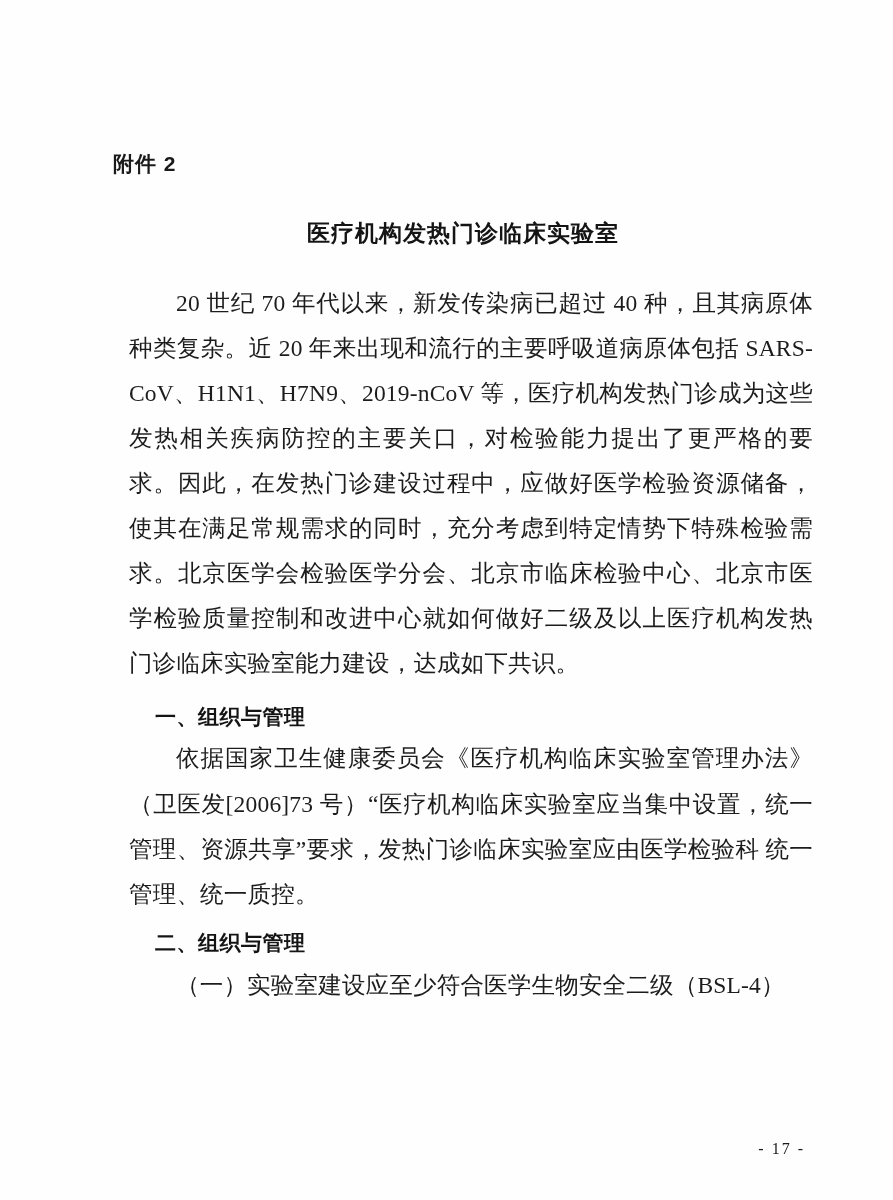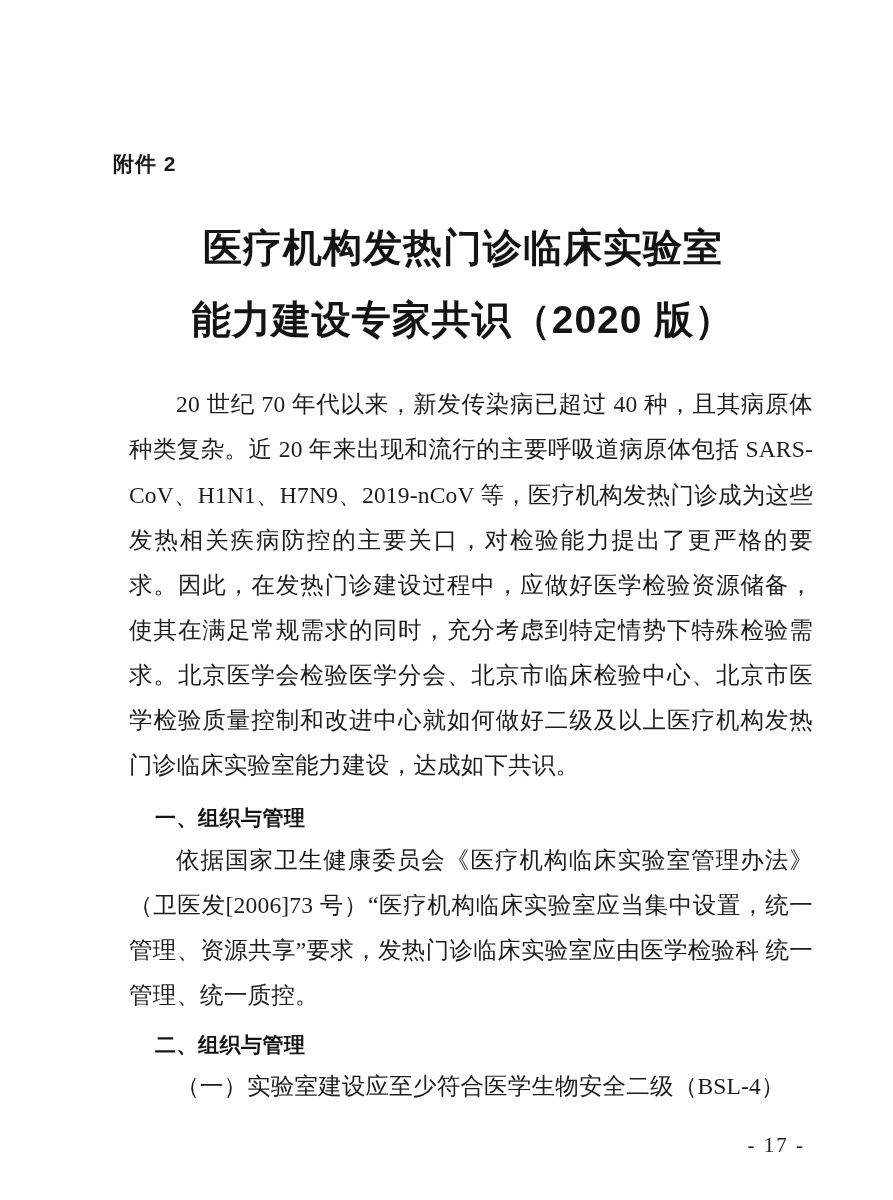--- a/index.html
+++ b/index.html
@@ -34,21 +34,21 @@
     font-weight: bold;
     font-size: 21px;
     letter-spacing: 1px;
     color: #1a1a1a;
     margin: 0 0 34px 0;
   }
   .doc-title {
     text-align: center;
     font-family: "Liberation Sans", "DejaVu Sans", sans-serif;
     font-weight: bold;
-    font-size: 39px;
+    font-size: 23px;
     line-height: 1.85;
     color: #141414;
     letter-spacing: 1px;
     margin: 0 0 26px 0;
   }
   .doc-title .line {
     display: block;
   }
   p.body-text {
     font-size: 23.5px;
@@ -69,40 +69,39 @@
     line-height: 1.9;
     margin: 6px 0 0 0;
     text-indent: 2em;
     color: #141414;
     letter-spacing: 0.5px;
   }
   .page-number {
     position: absolute;
     right: 88px;
     bottom: 42px;
-    font-size: 21px;
+    font-size: 16px;
     font-family: "Liberation Serif", "DejaVu Serif", serif;
     color: #1a1a1a;
     letter-spacing: 2px;
   }
   .para-block {
     margin-bottom: 10px;
   }
 </style>
 </head>
 <body>
 
 <div class="page">
   <div class="content">
 
     <div class="attachment-label">附件 2</div>
 
     <div class="doc-title">
       <span class="line">医疗机构发热门诊临床实验室</span>
-      <span class="line">能力建设专家共识（2020 版）</span>
     </div>
 
     <div class="para-block">
       <p class="body-text indent">20 世纪 70 年代以来，新发传染病已超过 40 种，且其病原体种类复杂。近 20 年来出现和流行的主要呼吸道病原体包括 SARS-CoV、H1N1、H7N9、2019-nCoV 等，医疗机构发热门诊成为这些发热相关疾病防控的主要关口，对检验能力提出了更严格的要求。因此，在发热门诊建设过程中，应做好医学检验资源储备， 使其在满足常规需求的同时，充分考虑到特定情势下特殊检验需求。北京医学会检验医学分会、北京市临床检验中心、北京市医学检验质量控制和改进中心就如何做好二级及以上医疗机构发热门诊临床实验室能力建设，达成如下共识。</p>
     </div>
 
     <h2 class="section-head">一、组织与管理</h2>
     <p class="body-text indent">依据国家卫生健康委员会《医疗机构临床实验室管理办法》（卫医发[2006]73 号）“医疗机构临床实验室应当集中设置，统一管理、资源共享”要求，发热门诊临床实验室应由医学检验科 统一管理、统一质控。</p>
 
     <h2 class="section-head">二、组织与管理</h2>

